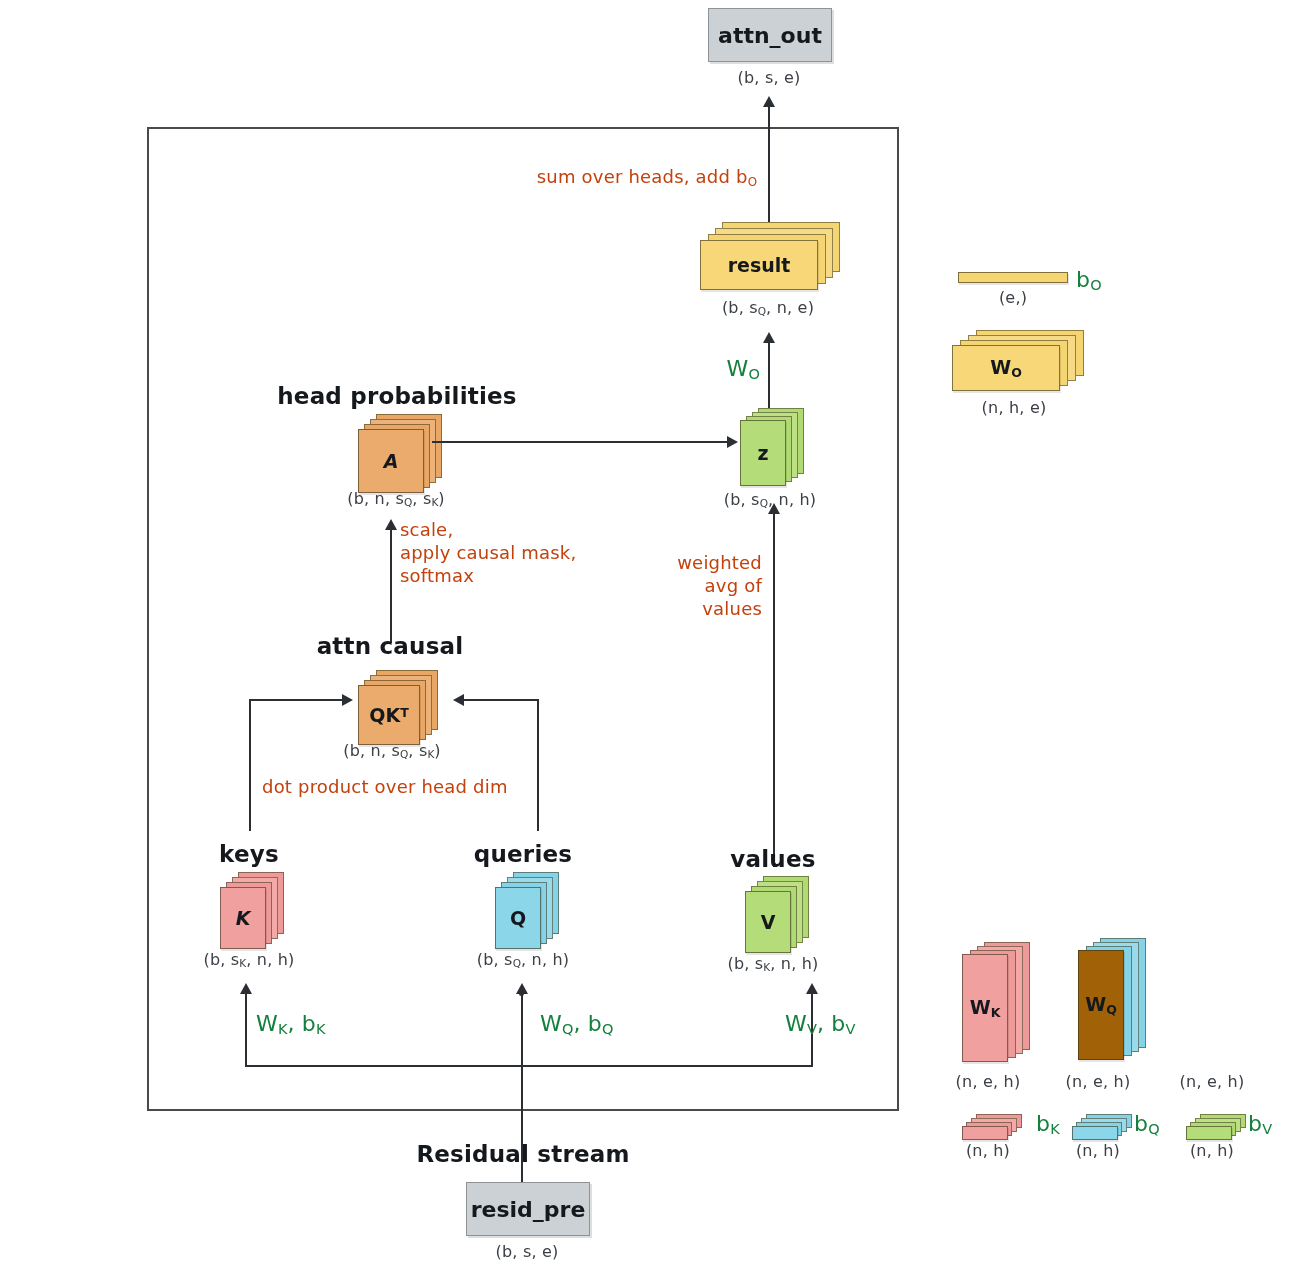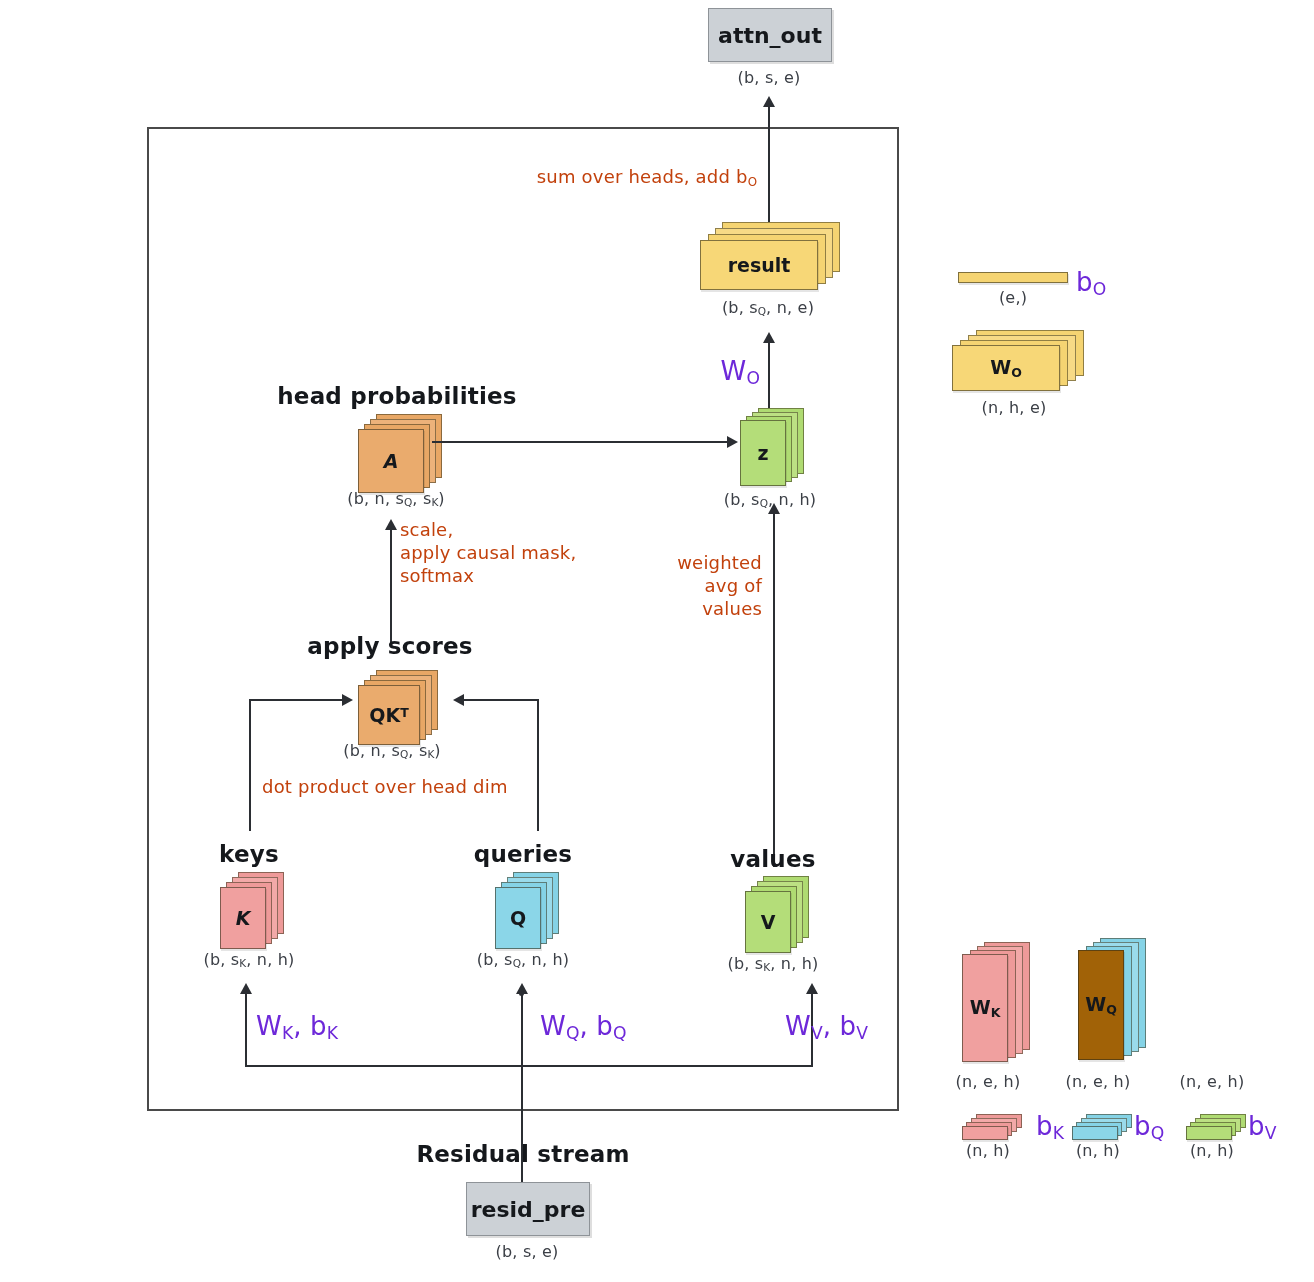--- a/index.html
+++ b/index.html
@@ -23,21 +23,21 @@
   .txt {
     position: absolute;
     font-family: "DejaVu Sans", sans-serif;
     color: #3b3f46;
     white-space: pre;
     line-height: 1.28;
     letter-spacing: .2px;
   }
   .t-shape     { font-size: 16px; color: #3b3f46; }
   .t-anno      { font-size: 18px; color: #c2410c; }
-  .t-weight    { font-size: 26px; color: #6d28d9; }
+  .t-weight    { font-size: 22px; color: #15803d; }
   .t-boxtext   { font-size: 22px; font-weight: 700; color: #15181c; }
   .t-tensor    { font-size: 19px; font-weight: 700; color: #15181c; }
   .t-title     { font-size: 23px; font-weight: 700; color: #15181c; }
   .center { transform: translateX(-50%); text-align: center; }
   .rightal { transform: translateX(-100%); text-align: right; }
   sub { font-size: .66em; vertical-align: -0.22em; letter-spacing: 0; }
   sup { font-size: .66em; vertical-align: 0.42em; letter-spacing: 0; }
 
   
   #frame {
@@ -154,21 +154,21 @@
   <div class="txt t-anno" style="left:400px; top:518px;"><span>scale,</span>
 <span>apply causal mask,</span>
 <span>softmax</span></div>
 
   <div class="ln lnv" style="left:773px; top:512px; height:355px;"></div>
   <div class="arrow-up" style="left:768px; top:503px;"></div>
   <div class="txt t-anno rightal" style="left:762px; top:551px; text-align:right;"><span>weighted</span>
 <span>avg of</span>
 <span>values</span></div>
 
-  <div class="txt t-title center" style="left:390px; top:632px;">apply scores</div>
+  <div class="txt t-title center" style="left:390px; top:632px;">attn causal</div>
   <div class="stack" style="left:358px; top:670px; width:90px; height:78px;">
     <div class="sheet" style="left:18px; top:0;    width:62px; height:60px; background:#E8A765;"></div>
     <div class="sheet" style="left:12px; top:5px;  width:62px; height:60px; background:#ECB27A;"></div>
     <div class="sheet" style="left:6px;  top:10px; width:62px; height:60px; background:#E8A765;"></div>
     <div class="face" style="left:0px;  top:15px; width:62px; height:60px; background:#EAAB6D;">
       <span class="t-tensor"><span>QK</span><sup>T</sup></span>
     </div>
   </div>
   <div class="txt t-shape center" style="left:392px; top:741px;">(b, n, s<sub>Q</sub>, s<sub>K</sub>)</div>
 

